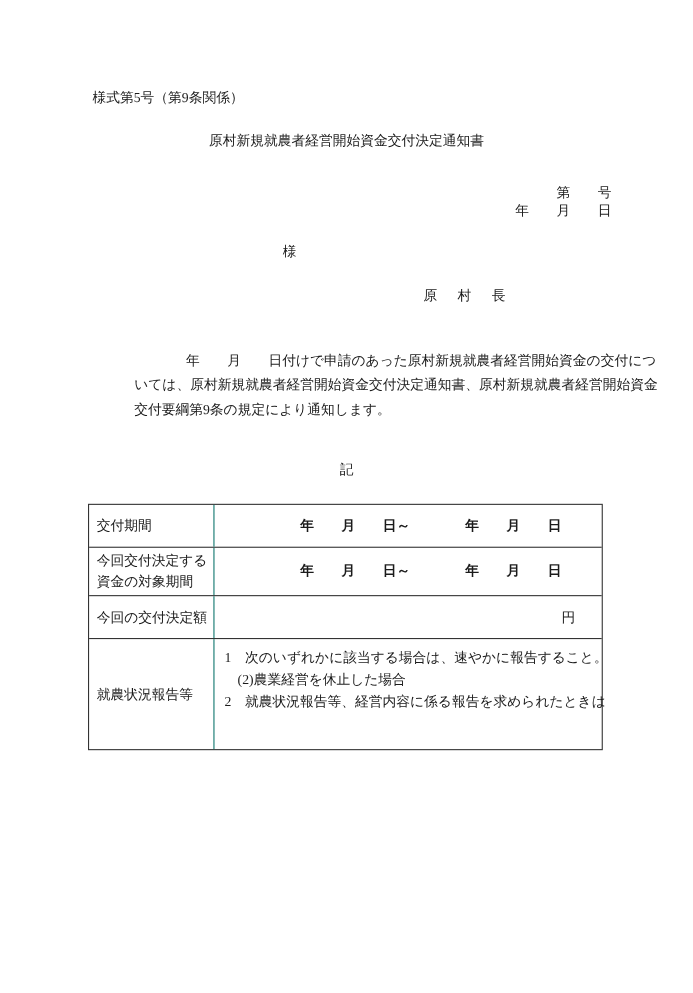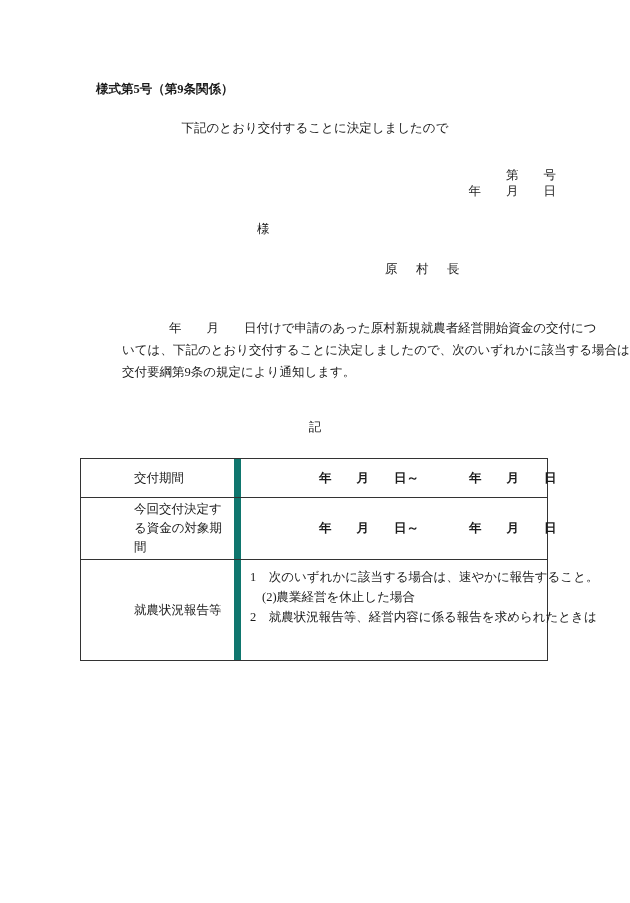--- a/index.html
+++ b/index.html
@@ -13,21 +13,21 @@
     height: 903px;
     margin: 0 auto;
     background: #ffffff;
     color: #1b1b1b;
     font-family: "Liberation Serif", "DejaVu Serif", serif;
     font-size: 12.5px;
     overflow: hidden;
   }
   .abs { position: absolute; white-space: nowrap; }
 
-  .form-number { left: 96px; top: 81px; font-weight: bold; }
+  .form-number { left: 84px; top: 81px; }
 
   .doc-title {
     left: 0; right: 0; top: 120px;
     text-align: center;
     white-space: nowrap;
   }
 
   .doc-number { right: 74px; top: 167px; text-align: center; }
   .issue-date { right: 74px; top: 183px; text-align: right; }
 
@@ -58,26 +58,25 @@
   }
   .tr { display: flex; }
   .tr + .tr { border-top: 1px solid #333333; }
   .td {
     box-sizing: border-box;
     display: flex;
   }
   .td.label {
     width: 114px;
     flex: 0 0 114px;
-    border-right: 7px solid #0f766e;
+    border-right: 1px solid #0f766e;
     padding: 2px 4px 2px 7px;
     align-items: center;
     white-space: normal;
     line-height: 19px;
-    margin-left: 46px;
   }
   .td.value { flex: 1 1 auto; }
 
   .row-period .td,
   .row-target-period .td,
   .row-amount .td { min-height: 38px; }
   .row-target-period .td { min-height: 43px; }
 
   .value.date-range {
     align-items: center;
@@ -100,50 +99,54 @@
   .value.conditions .cond-line { white-space: nowrap; }
   .value.conditions .indent { padding-left: 12px; }
 </style>
 </head>
 <body>
 
 <div class="page">
 
   <div class="abs form-number">様式第5号（第9条関係）</div>
 
-  <div class="abs doc-title">下記のとおり交付することに決定しましたので</div>
+  <div class="abs doc-title">原村新規就農者経営開始資金交付決定通知書</div>
 
   <div class="abs doc-number">第　　号</div>
 
   <div class="abs issue-date">年　　月　　日</div>
 
   <div class="abs addressee">様</div>
 
   <div class="abs sender">原　村　長</div>
 
   <div class="abs body-text">
     <div class="line-1">年　　月　　日付けで申請のあった原村新規就農者経営開始資金の交付につ</div>
-    <div>いては、下記のとおり交付することに決定しましたので、次のいずれかに該当する場合は</div>
+    <div>いては、原村新規就農者経営開始資金交付決定通知書、原村新規就農者経営開始資金</div>
     <div>交付要綱第9条の規定により通知します。</div>
   </div>
 
   <div class="abs section-marker">記</div>
 
   <div class="decision-table">
 
     <div class="tr row-period">
       <div class="td label">交付期間</div>
       <div class="td value date-range">年　　月　　日～　　　　年　　月　　日</div>
     </div>
 
     <div class="tr row-target-period">
       <div class="td label">今回交付決定する資金の対象期間</div>
       <div class="td value date-range">年　　月　　日～　　　　年　　月　　日</div>
     </div>
 
+    <div class="tr row-amount">
+      <div class="td label">今回の交付決定額</div>
+      <div class="td value amount">円</div>
+    </div>
 
     <div class="tr row-conditions">
       <div class="td label">就農状況報告等</div>
       <div class="td value conditions">
         <div class="cond-line">1　次のいずれかに該当する場合は、速やかに報告すること。</div>
         <div class="cond-line indent">(2)農業経営を休止した場合</div>
         <div class="cond-line">2　就農状況報告等、経営内容に係る報告を求められたときは</div>
       </div>
     </div>
 

